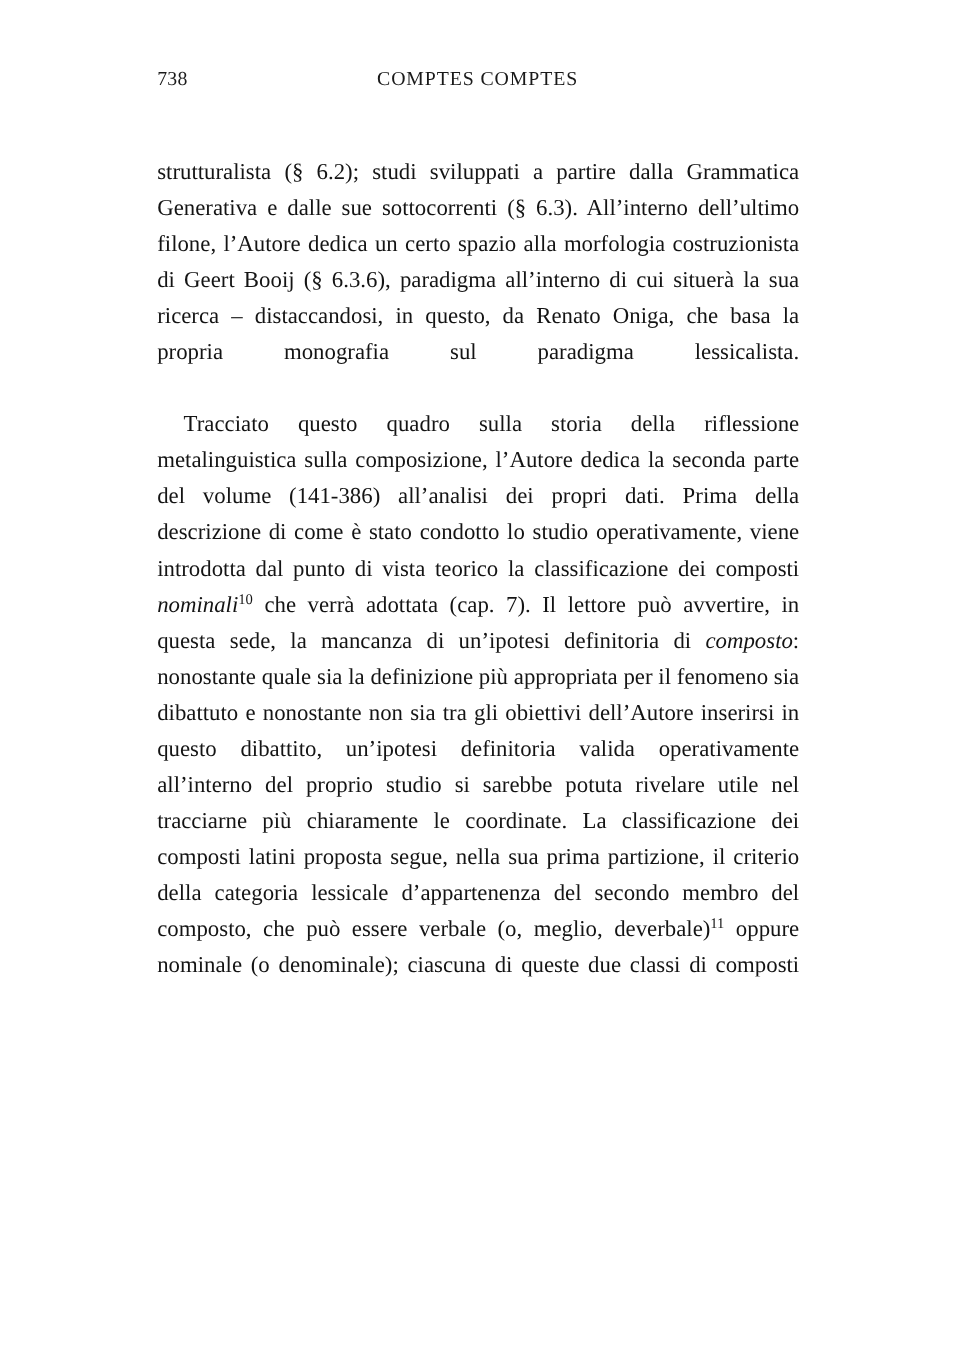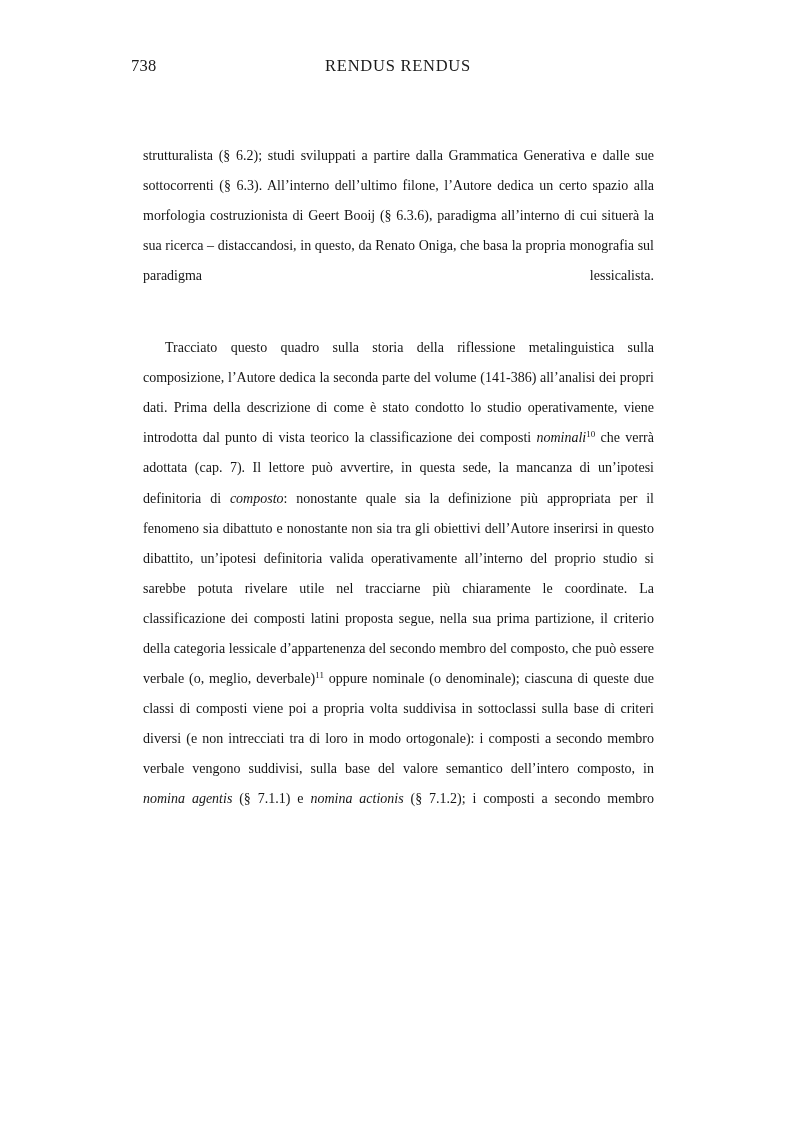--- a/index.html
+++ b/index.html
@@ -45,22 +45,22 @@
     color: #1a1a1a;
   }
   
   .textblock {
     position: absolute;
     left: 131px;
     top: 129px;
     width: 535px;
   }
   p.body {
-    margin: 12px;
-    font-size: 14px;
+    margin: 0;
+    font-size: 19px;
     line-height: 30.05px;
     text-align: justify;
     text-justify: inter-word;
     hyphens: manual;
     -webkit-hyphens: manual;
     text-indent: 0;
     color: #141414;
   }
   p.body.indent {
     text-indent: 22px;
@@ -116,21 +116,21 @@
   p.fn.nolastjust::after { content: none; display: none; }
   .uline { }
 </style>
 </head>
 <body>
 
 <div class="page">
 
   <div class="runhead">
     <span class="folio">738</span>
-    <span class="title">RENDUS RENDUS</span>
+    <span class="title">COMPTES COMPTES</span>
   </div>
 
   <div class="textblock">
     <p class="body">strutturalista (§ 6.2); studi sviluppati a partire dalla Grammatica Generativa e dalle sue sottocorrenti (§ 6.3). All’interno dell’ultimo filone, l’Autore dedica un certo spazio alla morfologia costruzionista di Geert Booij (§ 6.3.6), paradigma all’interno di cui situerà la sua ricerca – distaccandosi, in questo, da Renato Oniga, che basa la propria monografia sul paradigma lessicalista.</p>
     <p class="body indent">Tracciato questo quadro sulla storia della riflessione metalinguistica sulla composizione, l’Autore dedica la seconda parte del volume (141-386) all’analisi dei propri dati. Prima della descrizione di come è stato condotto lo studio operativamente, viene introdotta dal punto di vista teorico la classificazione dei composti <i>nominali</i><sup class="fnref">10</sup> che verrà adottata (cap. 7). Il lettore può avvertire, in questa sede, la mancanza di un’ipotesi definitoria di <i>composto</i>: nonostante quale sia la definizione più appropriata per il fenomeno sia dibattuto e nonostante non sia tra gli obiettivi dell’Autore inserirsi in questo dibattito, un’ipotesi definitoria valida operativamente all’interno del proprio studio si sarebbe potuta rivelare utile nel tracciarne più chiaramente le coordinate. La classificazione dei composti latini proposta segue, nella sua prima partizione, il criterio della categoria lessicale d’appartenenza del secondo membro del composto, che può essere verbale (o, meglio, deverbale)<sup class="fnref">11</sup> oppure nominale (o denominale); ciascuna di queste due classi di composti viene poi a propria volta suddivisa in sottoclassi sulla base di criteri diversi (e non intrecciati tra di loro in modo ortogonale): i composti a secondo membro verbale vengono suddivisi, sulla base del valore semantico dell’intero composto, in <i>nomina agentis</i> (§ 7.1.1) e <i>nomina actionis</i> (§ 7.1.2); i composti a secondo membro nominale vengono invece suddivisi in sottoclassi in parte seguendo il criterio del valore semantico dell’intero composto (composti <i>astratti</i> - § 7.2.1), in parte seguendo quello del rapporto sintattico tra i due membri (<i>bahuvrīhi</i>, § 7.2.2; composti <i>determinativi</i>, § 7.2.3; composti <i>coordinanti</i>, § 7.3). All’interno delle sotto-categorie così ottenute, l’Autore traccia poi ulteriori sotto-categorizzazioni su base semasiologica, forse meno interessanti dal punto</p>
   </div>
 
   <div class="footnotes">
     <div class="fnrule"></div>
     <p class="fn"><sup class="fnnum">10</sup><span> Come già accennato, a prescindere dalla terminologia adottata, lo studio includerà anche composti non <i>nominali</i> ma <i>etichettarli</i> quanto alla classe lessicale d’uscita.</span></p>

